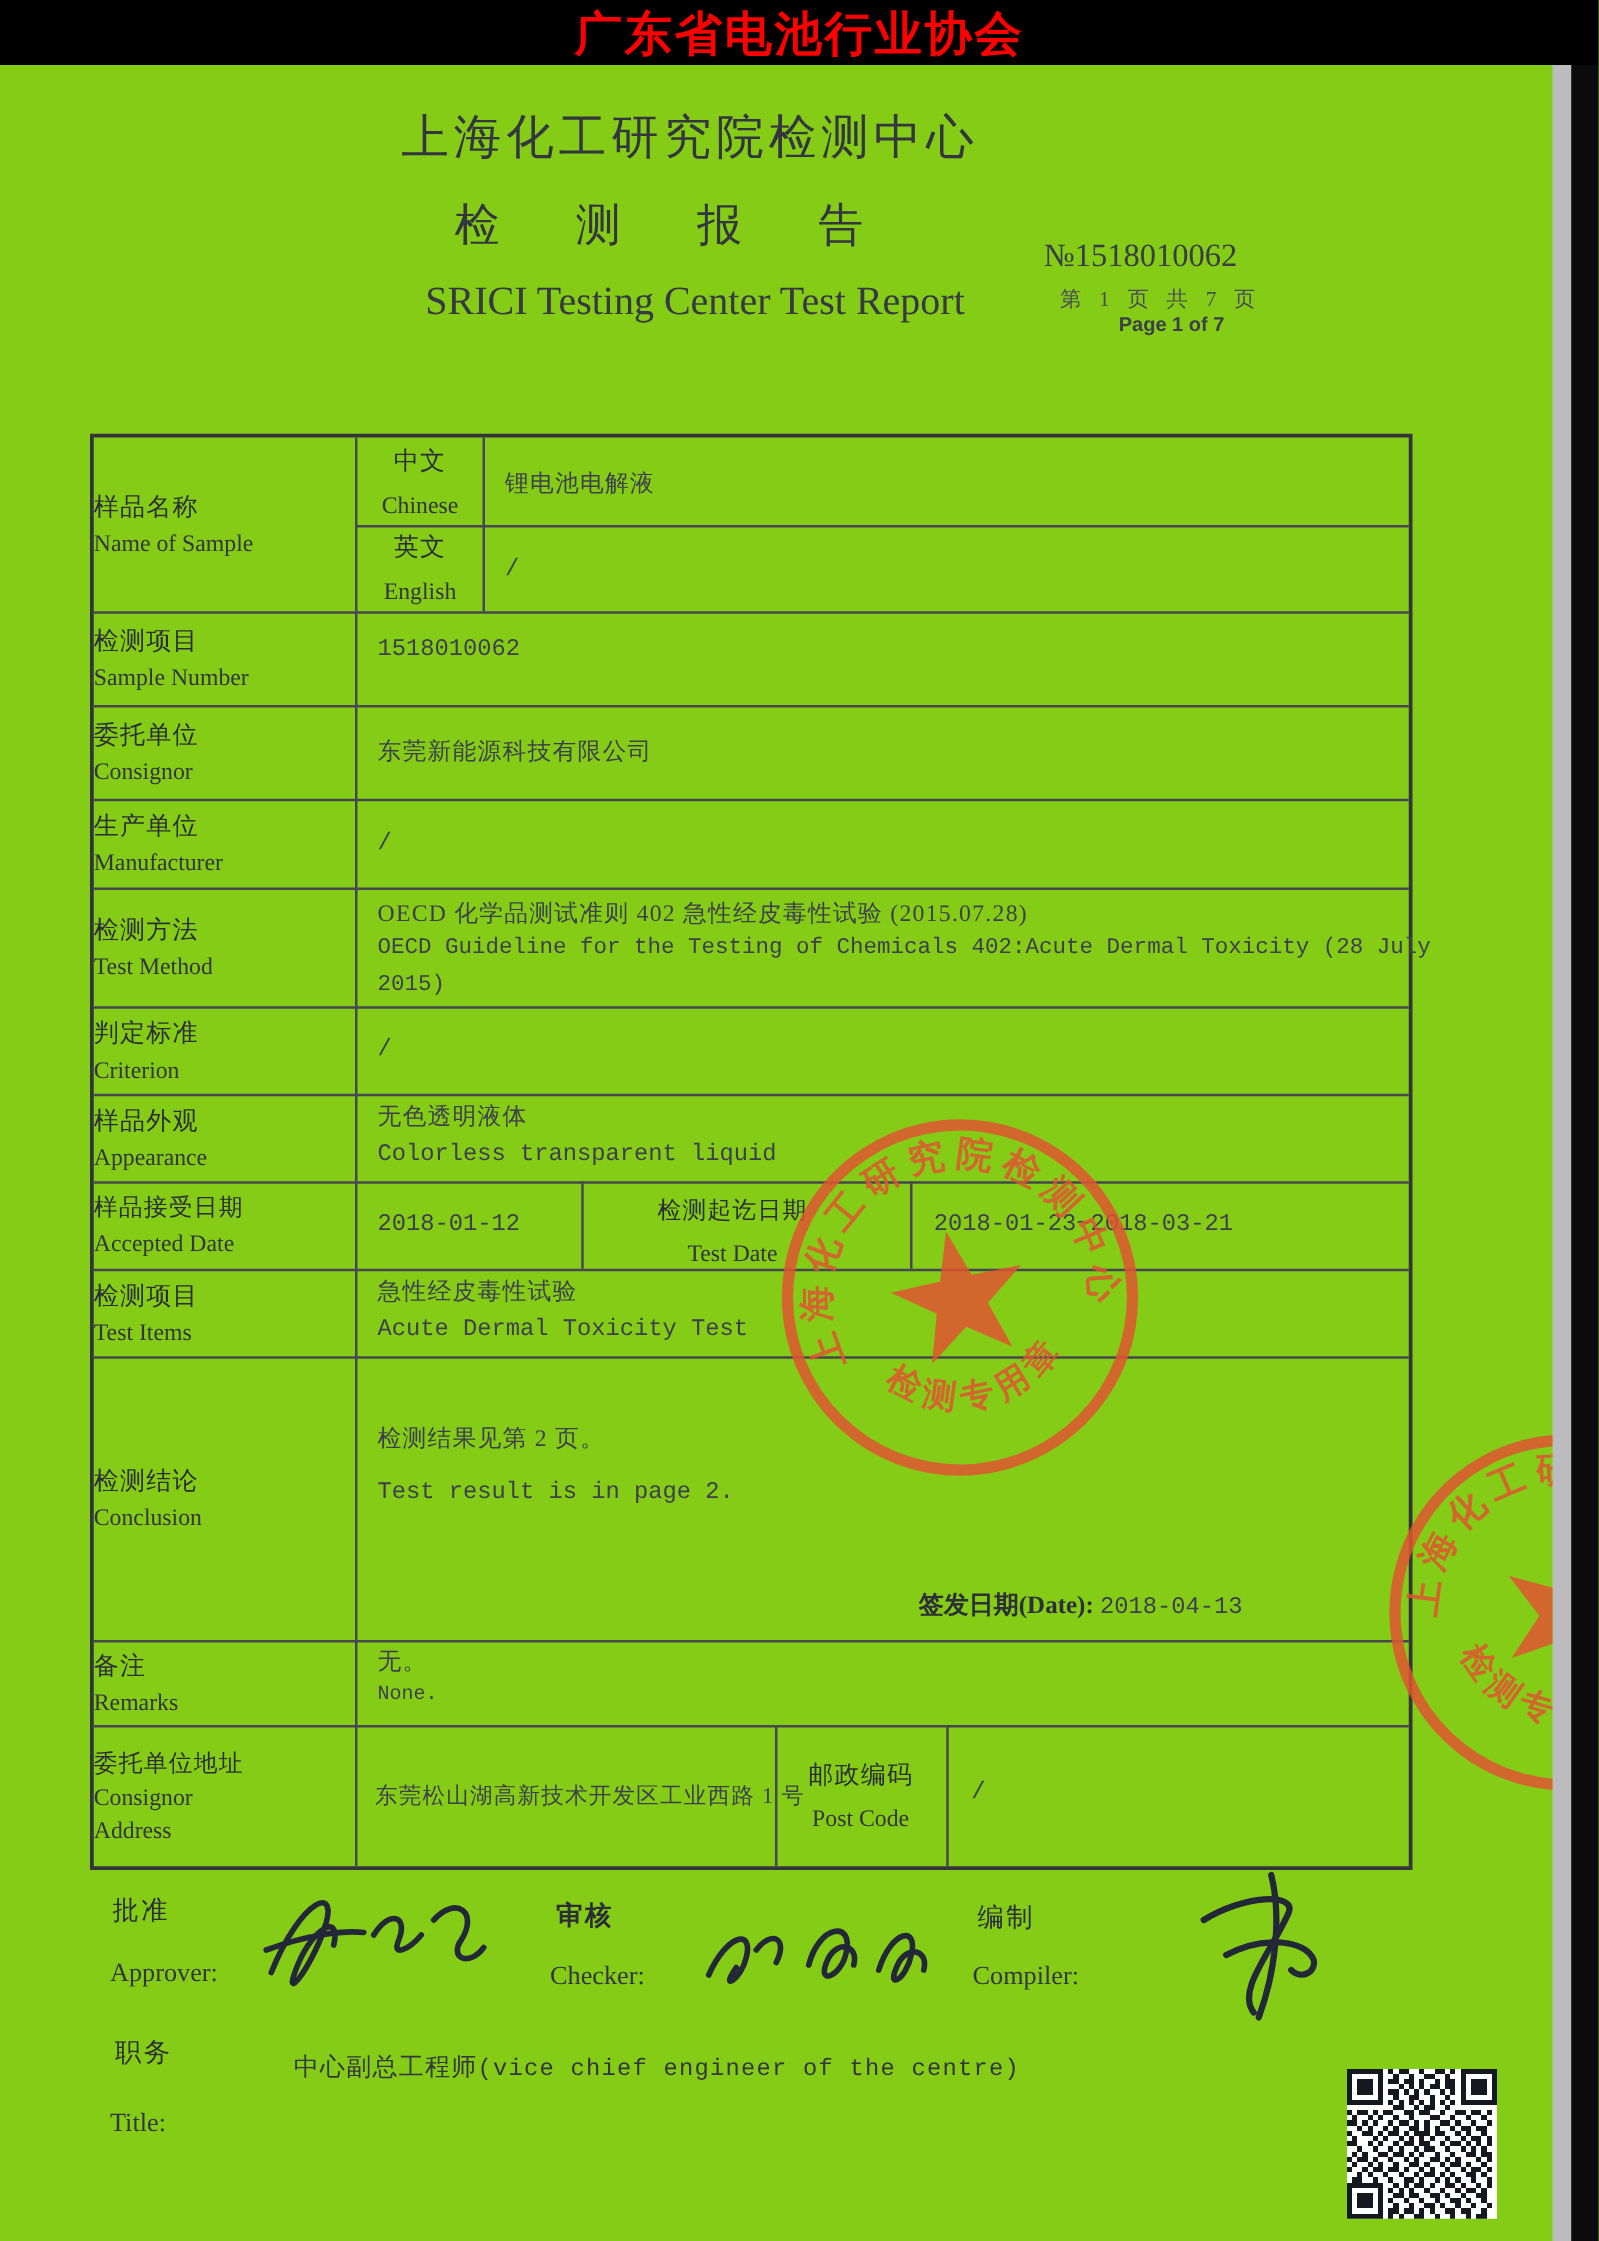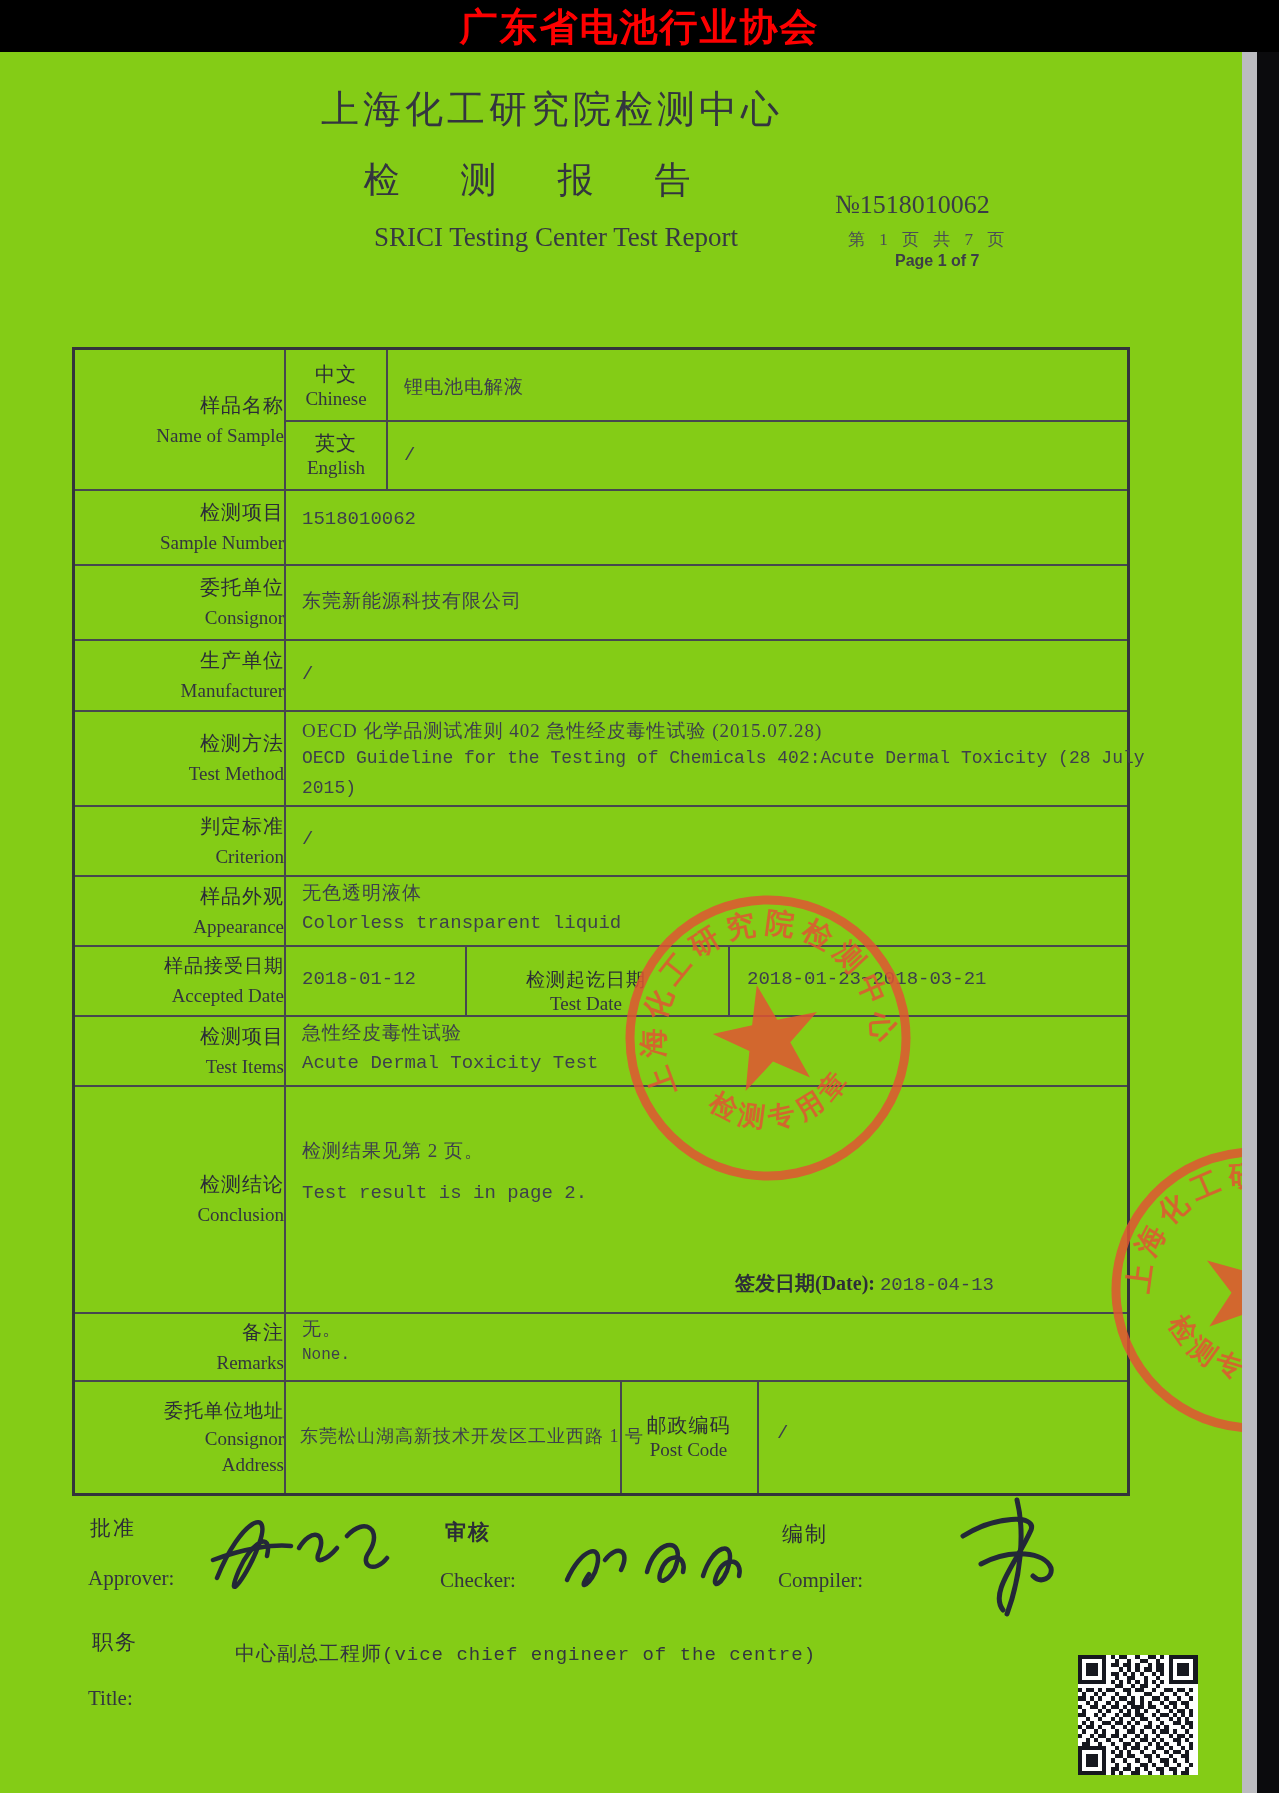--- a/index.html
+++ b/index.html
@@ -16,44 +16,44 @@
     font-size:38px;font-weight:bold;color:#fe0000;letter-spacing:2px;
     font-family:"Liberation Sans","DejaVu Sans",sans-serif;
   }
   
   .edge-gray{position:absolute;left:1242px;top:52px;width:15px;height:1741px;background:#bcbcc0;}
   .edge-black{position:absolute;left:1257px;top:52px;width:22px;height:1741px;background:#0b0b0d;}
   
   .t-center{position:absolute;text-align:center;white-space:nowrap;}
   .title-cn{left:252px;top:84px;width:600px;font-size:38px;letter-spacing:4px;color:#33353f;}
   .title-report{left:240px;top:156px;width:600px;font-size:36px;letter-spacing:26px;color:#33353f;}
-  .title-en{left:256px;top:222px;width:600px;font-size:27px;color:#363842;}
+  .title-en{left:256px;top:222px;width:600px;font-size:32px;color:#363842;}
   .report-no{position:absolute;left:835px;top:190px;width:260px;text-align:left;font-size:26px;color:#3a3c46;}
   .page-cn{position:absolute;left:848px;top:228px;width:247px;font-size:17px;letter-spacing:5px;color:#4a4c56;}
   .page-en{position:absolute;left:895px;top:252px;width:200px;font-size:16px;font-weight:bold;color:#3c3e48;
            font-family:"Liberation Sans","DejaVu Sans",sans-serif;}
   
   .tbl{position:absolute;left:72px;top:347px;width:1052px;height:1143px;border:3px solid #33343c;}
   .hl,.vl{position:absolute;background:#46474f;}
   .hl{height:2px;}
   .vl{width:2px;}
   .lbl{
     position:absolute;left:0;width:209px;display:flex;flex-direction:column;
-    justify-content:center;text-align:right;gap:6px;
+    justify-content:center;text-align:left;gap:6px;
   }
   .lbl .cn{font-size:20px;color:#2b2d37;letter-spacing:1px;}
   .lbl .en{font-size:19px;color:#33353f;}
   .val{
     position:absolute;font-size:19px;color:#3d404c;white-space:nowrap;
     font-family:"Liberation Mono","DejaVu Sans Mono",monospace;
   }
   .val.cnv{font-family:"Liberation Serif","DejaVu Serif",serif;font-size:19px;letter-spacing:1px;}
   .midlbl{
     position:absolute;display:flex;flex-direction:column;justify-content:center;
-    text-align:center;gap:0;
+    text-align:center;gap:12px;
   }
   .midlbl .cn{font-size:20px;color:#2b2d37;letter-spacing:1px;}
   .midlbl .en{font-size:19px;color:#33353f;}
   .signdate{position:absolute;left:660px;top:920px;font-size:20px;color:#2c2e38;white-space:nowrap;}
   .signdate .dv{font-family:"Liberation Mono","DejaVu Sans Mono",monospace;font-size:19px;color:#3d404c;}
   
   .stamp{position:absolute;opacity:0.84;}
   .stamp2-clip{position:absolute;left:1104px;top:1140px;width:138px;height:310px;overflow:hidden;}
   
   .sigline-lbl{position:absolute;font-size:21px;color:#2b2d37;letter-spacing:2px;}

